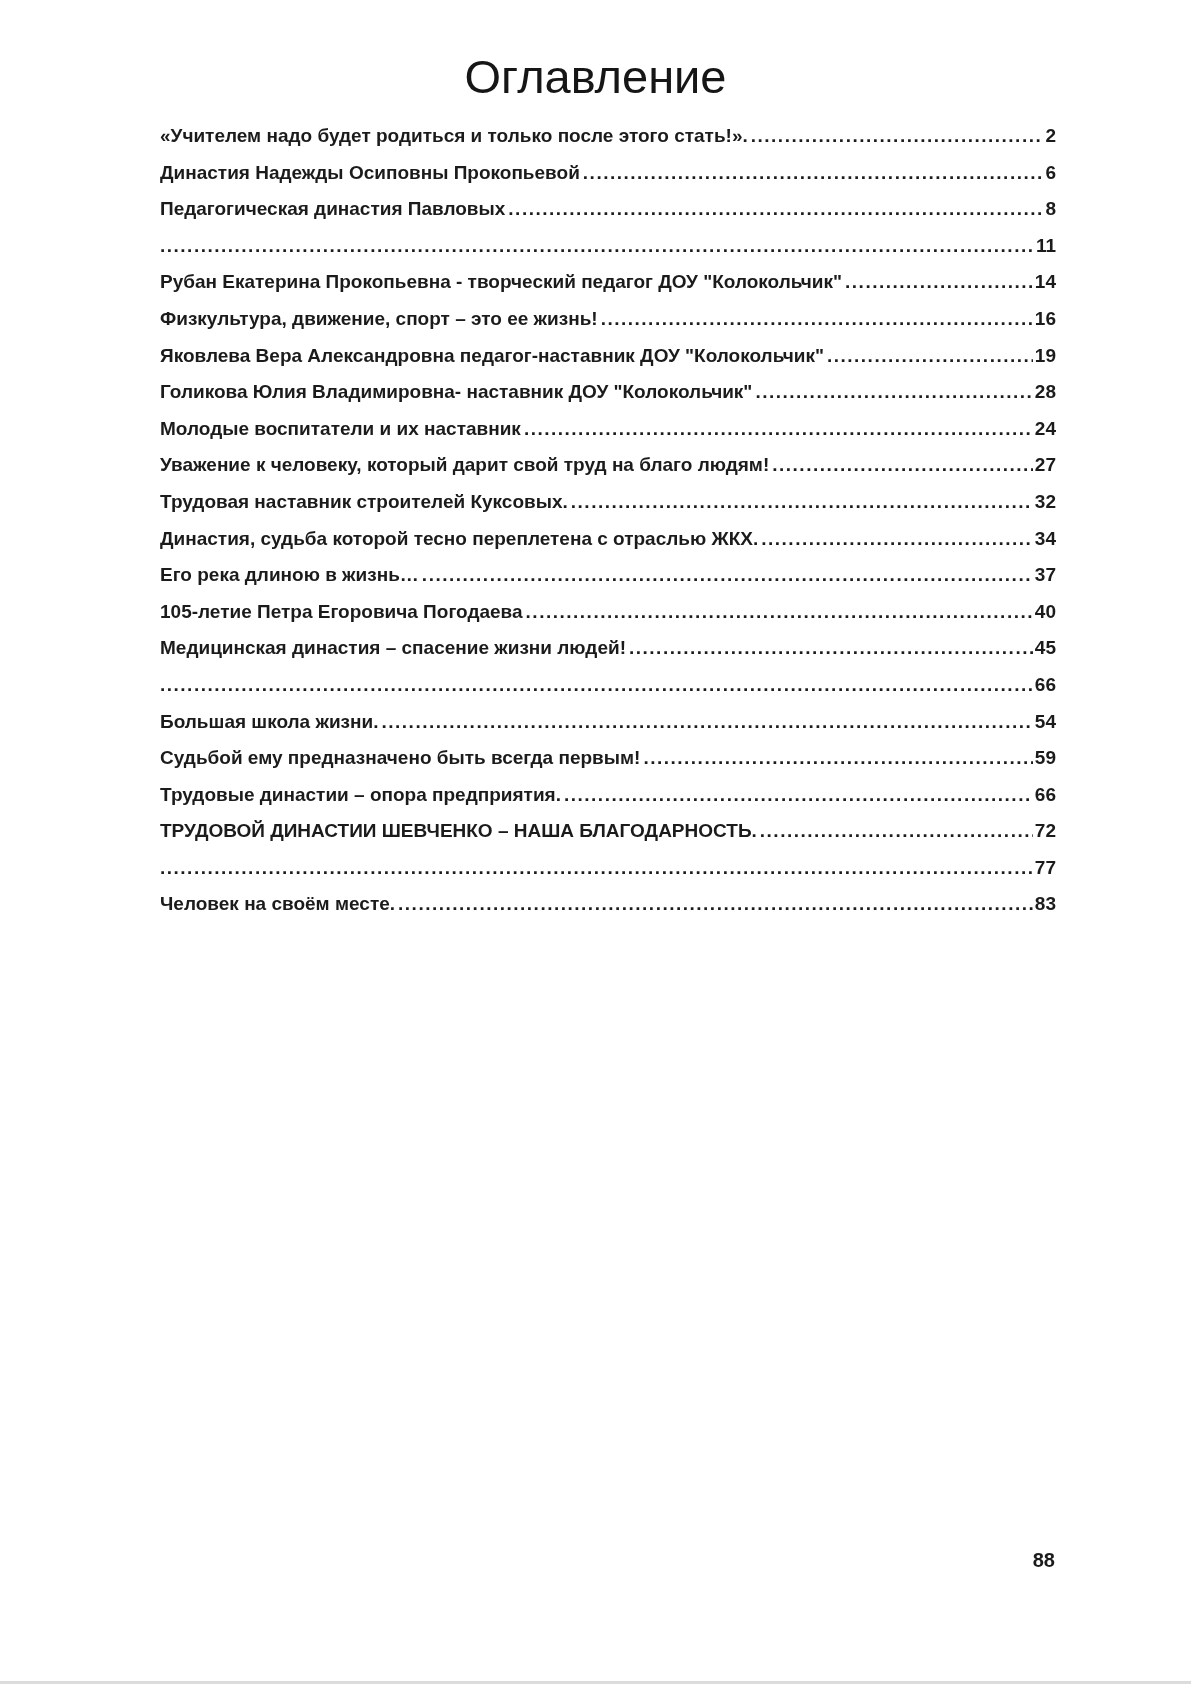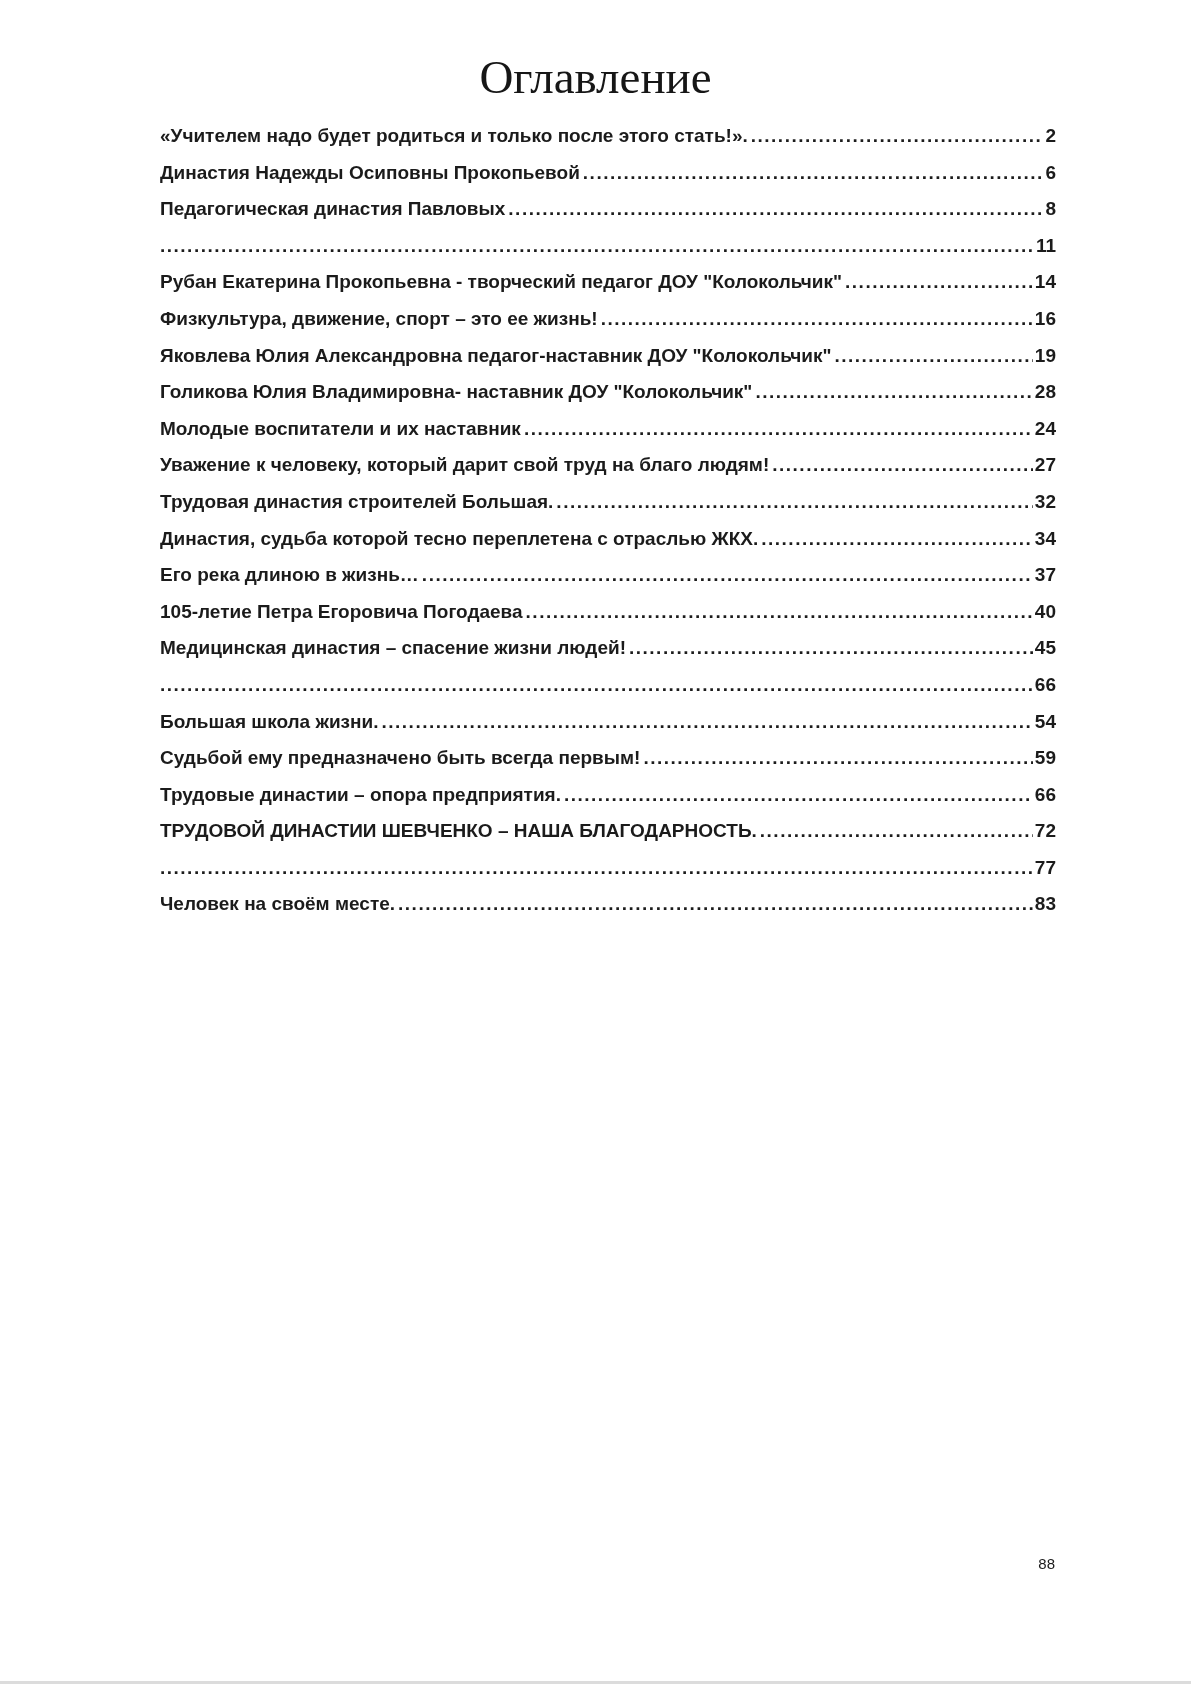--- a/index.html
+++ b/index.html
@@ -22,21 +22,20 @@
     background: #ffffff;
   }
   .doc-title {
     margin: 0;
     padding-top: 50px;
     text-align: center;
     font-size: 47px;
     font-weight: 400;
     line-height: 1.15;
     color: #161616;
-    font-family: Liberation Serif, serif;
   }
   .toc {
     position: absolute;
     left: 160px;
     top: 118px;
     width: 896px;
   }
   .toc-row {
     display: flex;
     align-items: flex-end;
@@ -59,22 +58,22 @@
   }
   .toc-page {
     flex: 0 0 auto;
     padding-left: 2px;
     text-align: right;
   }
   .footer-page-number {
     position: absolute;
     right: 136px;
     bottom: 112px;
-    font-size: 15px;
-    font-weight: 400;
+    font-size: 20px;
+    font-weight: 700;
     color: #1b1b1b;
   }
   .bottom-edge {
     position: absolute;
     left: 0;
     bottom: 0;
     width: 100%;
     height: 3px;
     background: #dcdcdc;
   }
@@ -116,21 +115,21 @@
     <span class="toc-page">14</span>
   </div>
 
   <div class="toc-row">
     <span class="toc-label">Физкультура, движение, спорт – это ее жизнь!</span>
     <span class="toc-dots">....................................................................................................................................................................................................................................................................</span>
     <span class="toc-page">16</span>
   </div>
 
   <div class="toc-row">
-    <span class="toc-label">Яковлева Юлия Александровна педагог-наставник ДОУ "Колокольчик"</span>
+    <span class="toc-label">Яковлева Вера Александровна педагог-наставник ДОУ "Колокольчик"</span>
     <span class="toc-dots">....................................................................................................................................................................................................................................................................</span>
     <span class="toc-page">19</span>
   </div>
 
   <div class="toc-row">
     <span class="toc-label">Голикова Юлия Владимировна- наставник ДОУ "Колокольчик"</span>
     <span class="toc-dots">....................................................................................................................................................................................................................................................................</span>
     <span class="toc-page">28</span>
   </div>
 
@@ -140,21 +139,21 @@
     <span class="toc-page">24</span>
   </div>
 
   <div class="toc-row">
     <span class="toc-label">Уважение к человеку, который дарит свой труд на благо людям!</span>
     <span class="toc-dots">....................................................................................................................................................................................................................................................................</span>
     <span class="toc-page">27</span>
   </div>
 
   <div class="toc-row">
-    <span class="toc-label">Трудовая династия строителей Большая.</span>
+    <span class="toc-label">Трудовая наставник строителей Куксовых.</span>
     <span class="toc-dots">....................................................................................................................................................................................................................................................................</span>
     <span class="toc-page">32</span>
   </div>
 
   <div class="toc-row">
     <span class="toc-label">Династия, судьба которой тесно переплетена с отраслью ЖКХ.</span>
     <span class="toc-dots">....................................................................................................................................................................................................................................................................</span>
     <span class="toc-page">34</span>
   </div>
 

